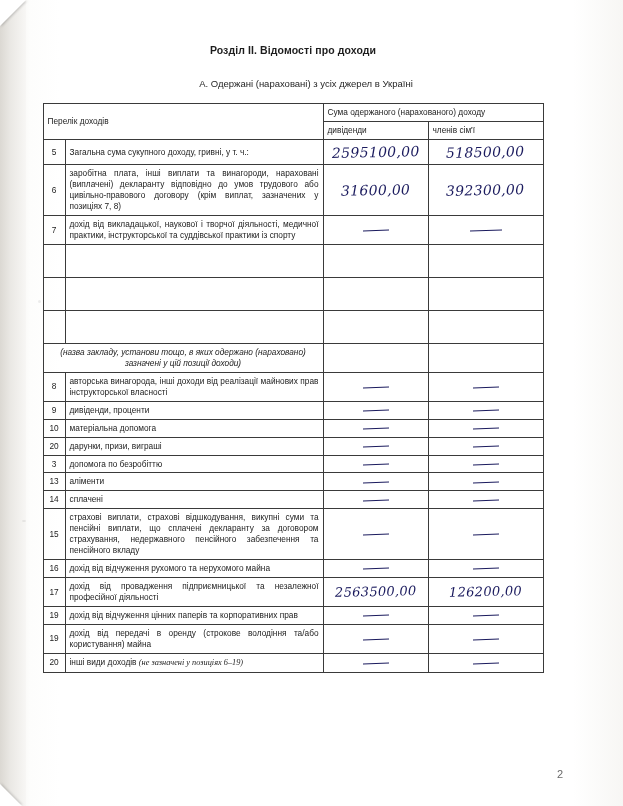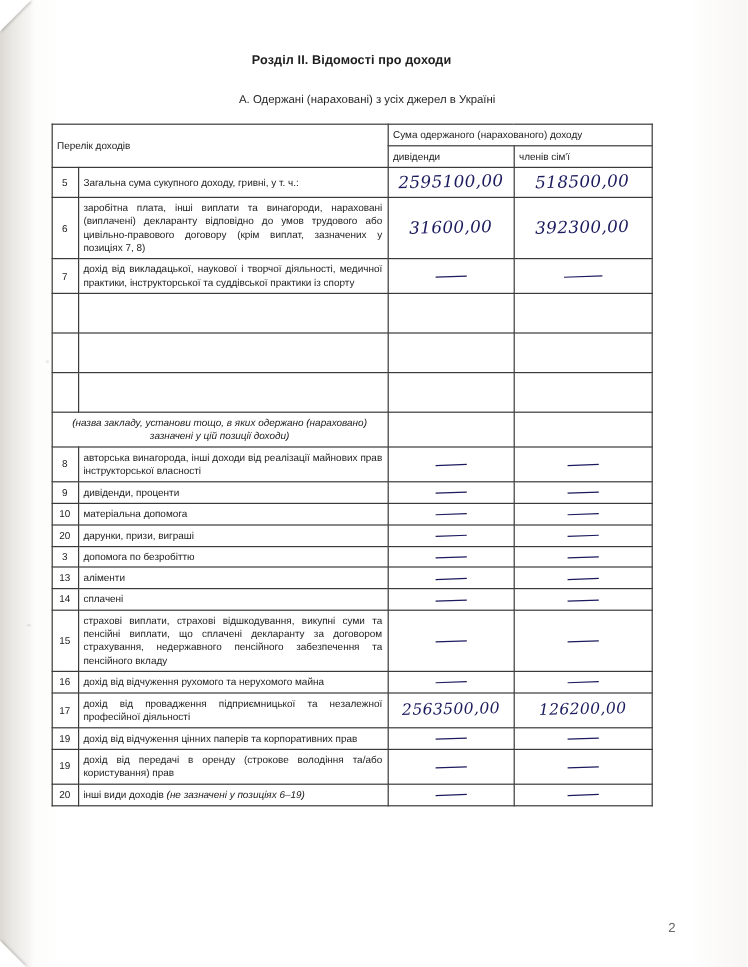--- a/index.html
+++ b/index.html
@@ -86,21 +86,21 @@
   .col-desc { width: 258px; }
   .col-dec { width: 105px; }
   .col-fam { width: 115px; }
 
   .hdr-center { text-align: left; }
   .hdr-top { font-size: 8.4px; padding: 7px 4px; }
   .hdr-small { font-size: 8.2px; padding: 4px; }
 
   .desc { padding-left: 7px; }
   .just { text-align: justify; }
-  .ital { font-style: italic; }
+  .ital { font-style: italic; font-family: Liberation Serif, serif; }
 
   .note-row td {
     text-align: center;
     font-size: 5.6px;
     color: #3b3b3b;
     padding: 4px 6px;
     line-height: 1.2;
     font-style: italic;
   }
 
@@ -294,21 +294,21 @@
 
       <tr>
         <td class="col-num">19</td>
         <td class="desc just">дохід від відчуження цінних паперів та корпоративних прав</td>
         <td class="cell-hand"><span class="dash"></span></td>
         <td class="cell-hand"><span class="dash"></span></td>
       </tr>
 
       <tr>
         <td class="col-num">19</td>
-        <td class="desc just">дохід від передачі в оренду (строкове володіння та/або користування) прав</td>
+        <td class="desc just">дохід від передачі в оренду (строкове володіння та/або користування) майна</td>
         <td class="cell-hand"><span class="dash"></span></td>
         <td class="cell-hand"><span class="dash"></span></td>
       </tr>
 
       <tr>
         <td class="col-num">20</td>
         <td class="desc"><span>інші види доходів </span><span class="ital">(не зазначені у позиціях 6–19)</span></td>
         <td class="cell-hand"><span class="dash"></span></td>
         <td class="cell-hand"><span class="dash"></span></td>
       </tr>

